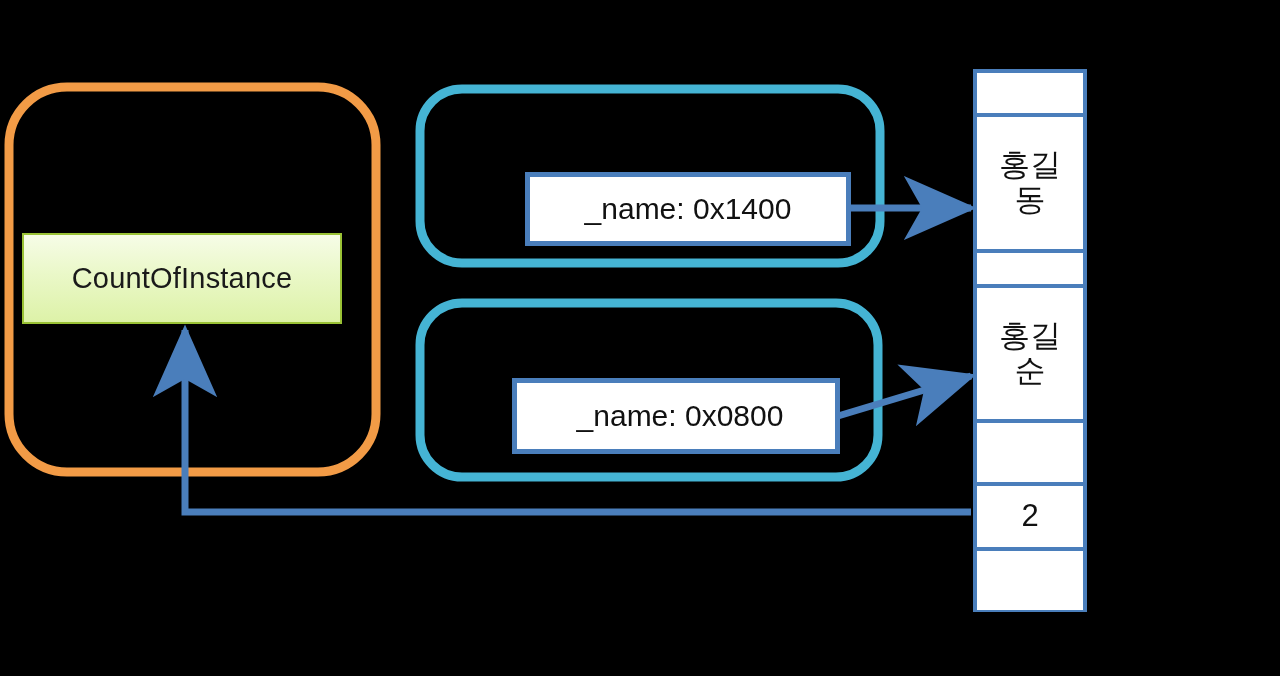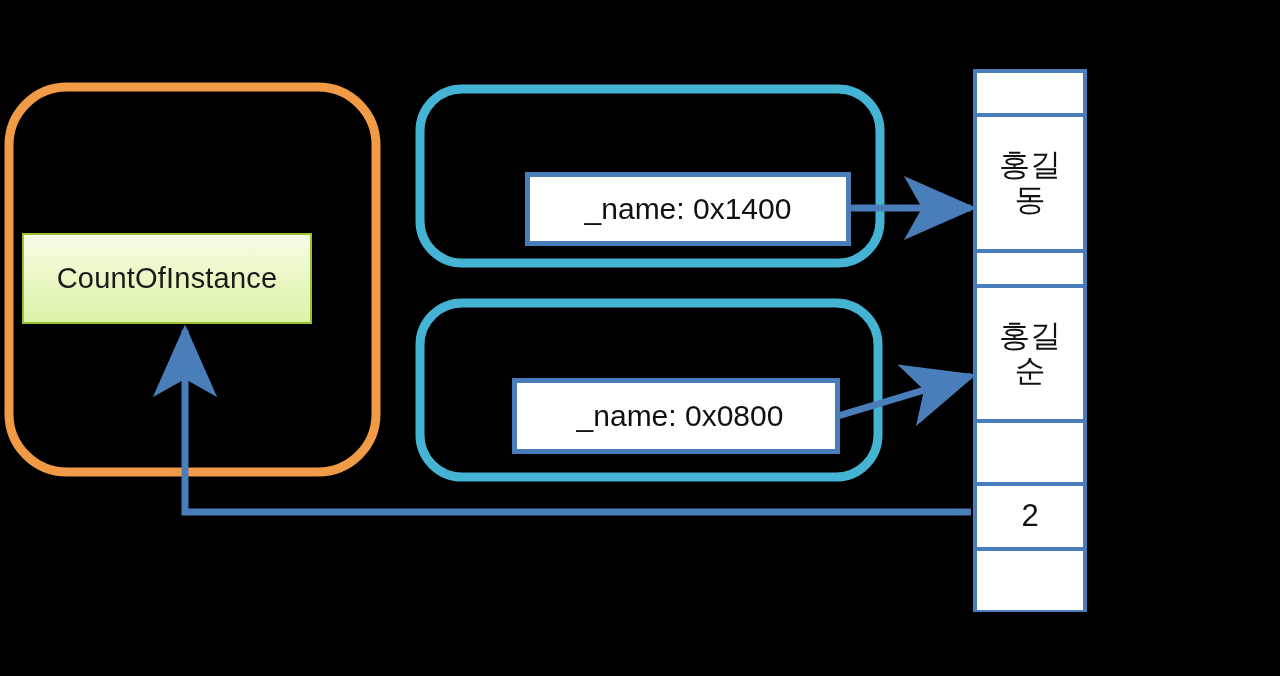--- a/index.html
+++ b/index.html
@@ -21,21 +21,21 @@
     top: 0;
     width: 1280px;
     height: 676px;
   }
 
   
   .green-box {
     position: absolute;
     left: 22px;
     top: 233px;
-    width: 290px;
+    width: 320px;
     height: 91px;
     box-sizing: border-box;
     border: 2px solid #9ac235;
     background: linear-gradient(to bottom, #f6fce7 0%, #eaf8c8 45%, #ddf2a8 100%);
     display: flex;
     align-items: center;
     justify-content: center;
     color: #1a1a1a;
     font-size: 29px;
     letter-spacing: 0.2px;

